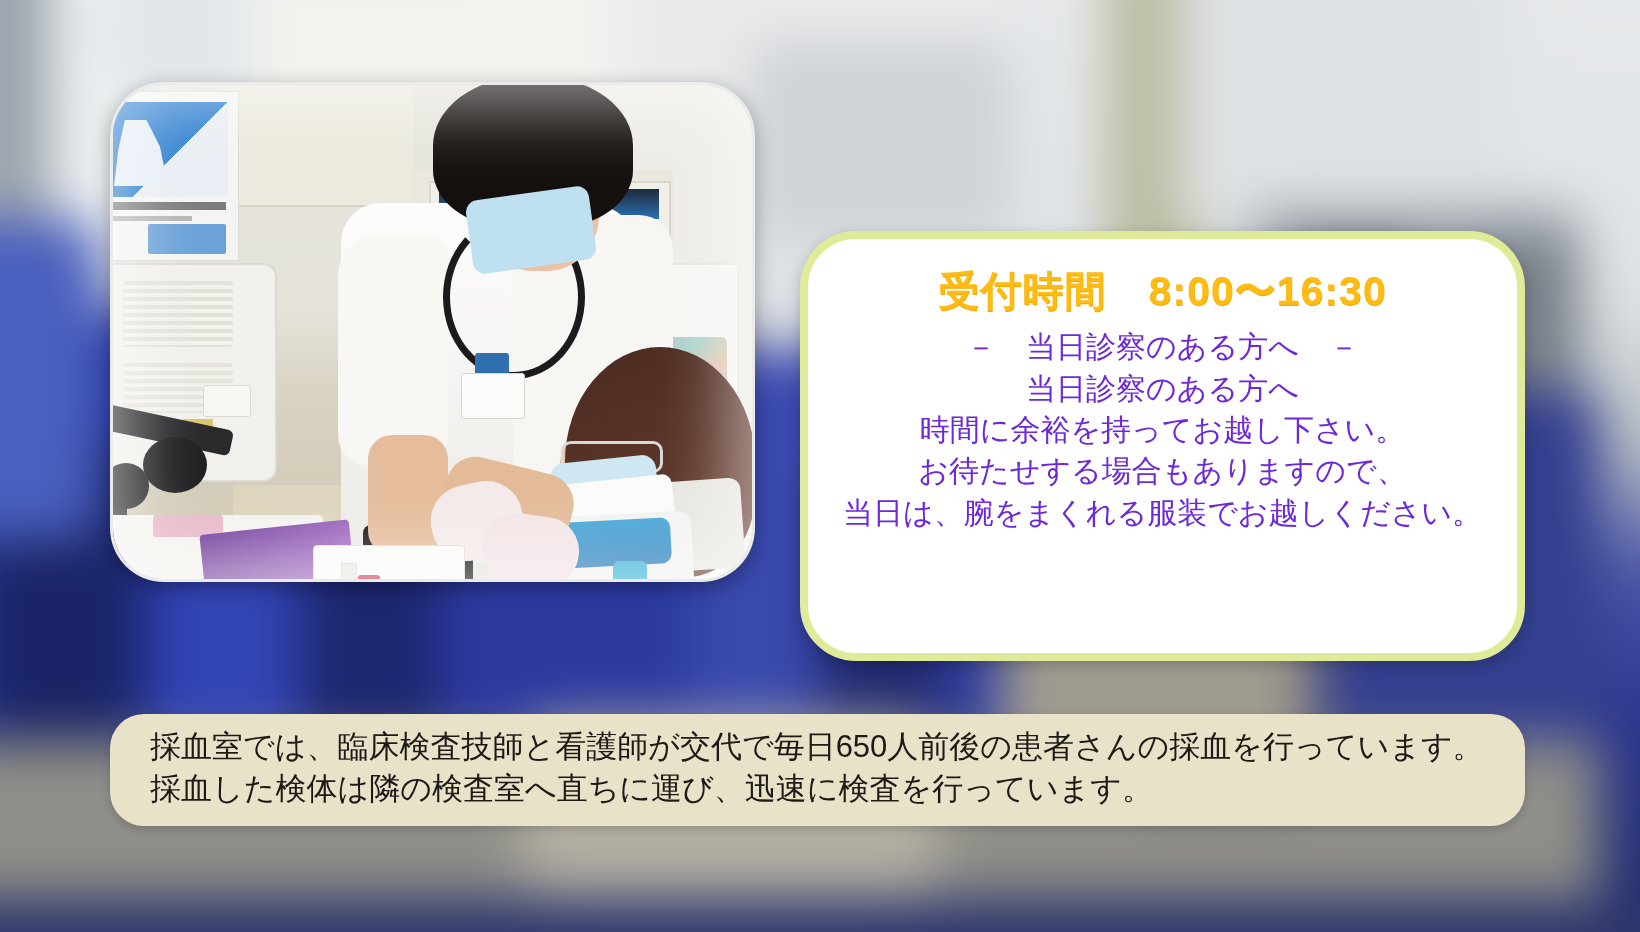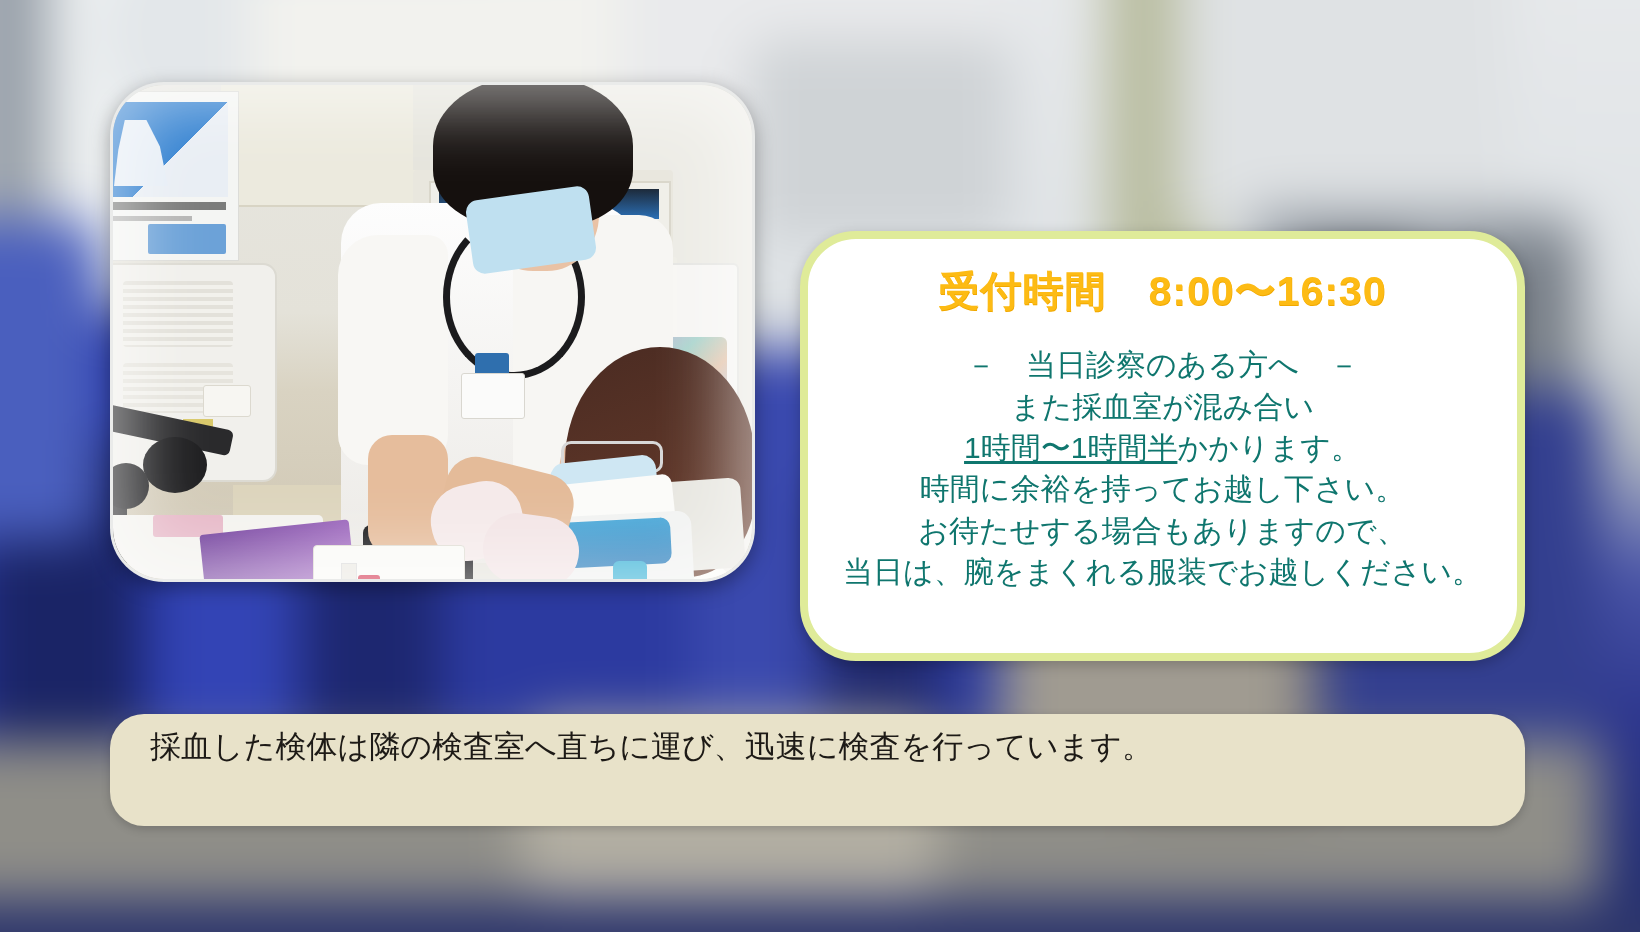--- a/index.html
+++ b/index.html
@@ -194,22 +194,22 @@
   #info-heading {
     color: #FDBB14;
     font-size: 41px;
     font-weight: bold;
     letter-spacing: 1px;
     white-space: pre;
     line-height: 1.3;
     text-shadow: 0.5px 0.5px 0 #f0a800;
   }
   #info-body {
-    margin-top: 26px;
-    color: #0f766e;
+    margin-top: 8px;
+    color: #6d28d9;
     font-size: 30px;
     line-height: 1.38;
   }
   #info-body .ln { white-space: pre; }
   #info-body .ul { text-decoration: underline; text-underline-offset: 3px; }
 
   
   #caption-bar {
     position: absolute;
     left: 110px;
@@ -365,25 +365,25 @@
       <div class="ph p-tubered"></div>
 
       <div class="ph p-vign"></div>
     </div>
   </div>
 
   <div id="info-card">
     <div id="info-heading">受付時間　8:00〜16:30</div>
     <div id="info-body">
       <div class="ln">－　当日診察のある方へ　－</div>
-      <div class="ln">また採血室が混み合い</div>
-      <div class="ln"><span class="ul">1時間〜1時間半</span><span>かかります。</span></div>
+      <div class="ln">当日診察のある方へ</div>
       <div class="ln">時間に余裕を持ってお越し下さい。</div>
       <div class="ln">お待たせする場合もありますので、</div>
       <div class="ln">当日は、腕をまくれる服装でお越しください。</div>
     </div>
   </div>
 
   <div id="caption-bar">
+    <div class="cln">採血室では、臨床検査技師と看護師が交代で毎日650人前後の患者さんの採血を行っています。</div>
     <div class="cln">採血した検体は隣の検査室へ直ちに運び、迅速に検査を行っています。</div>
   </div>
 
 </div>
 
 </body></html>

